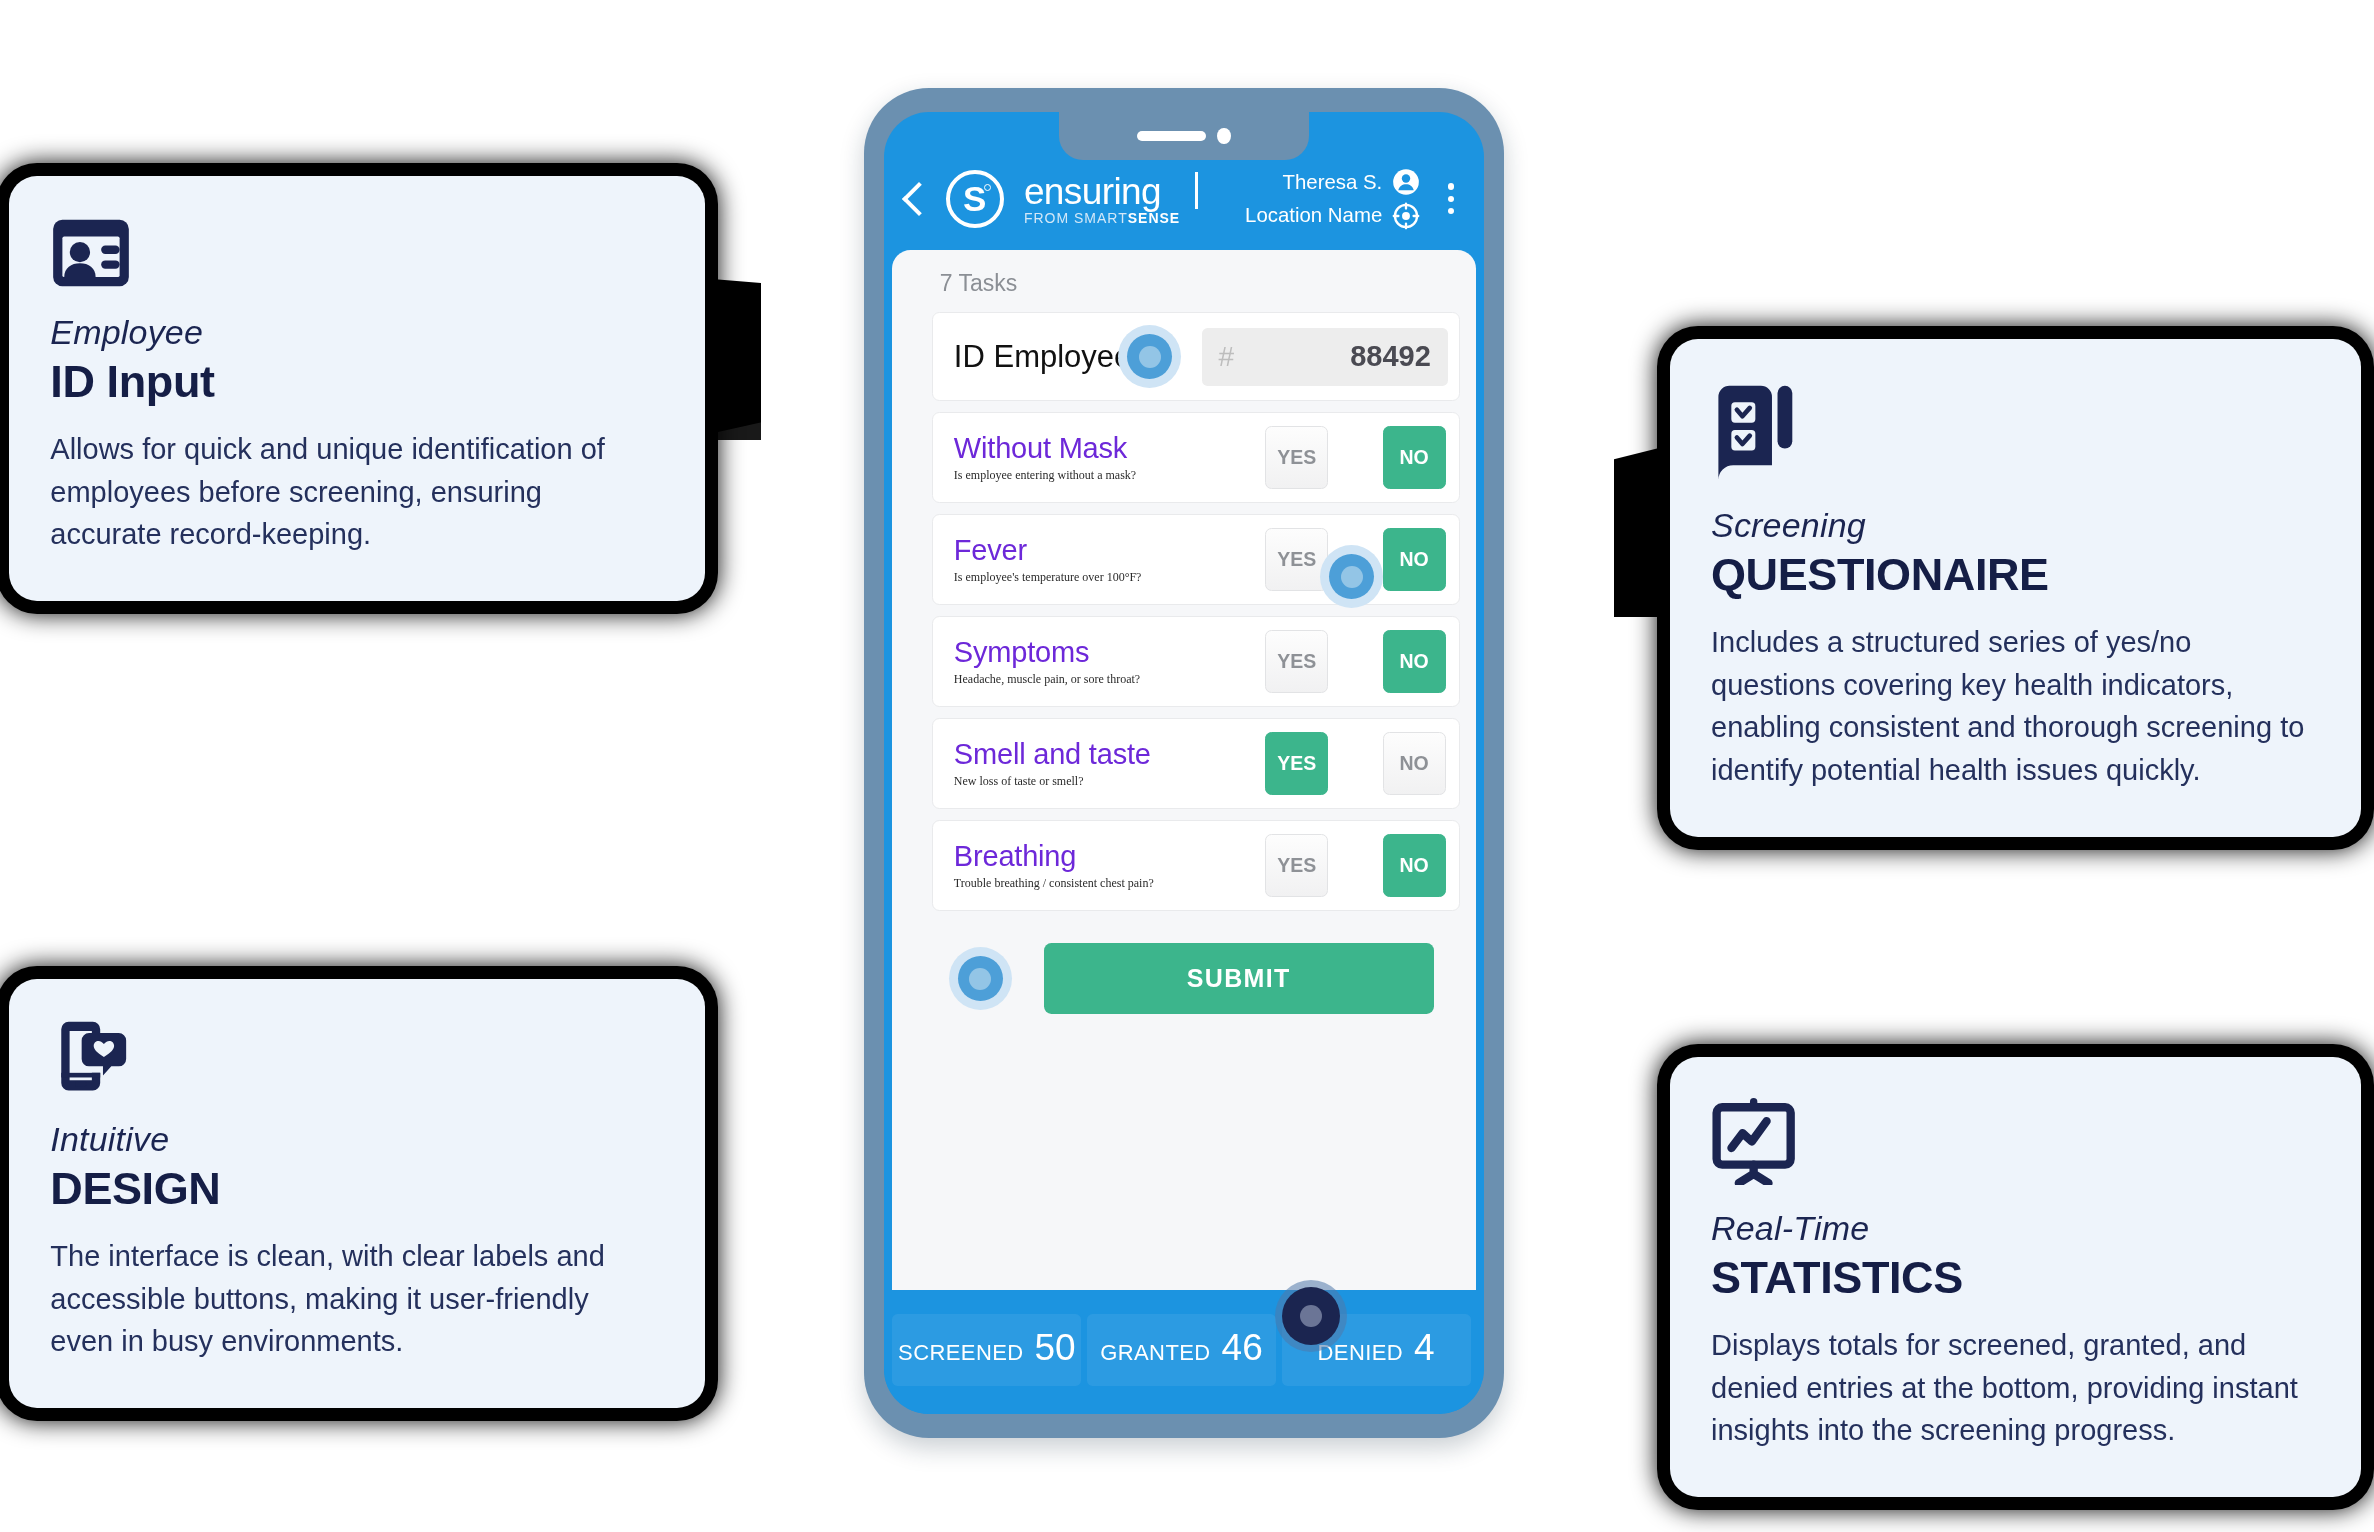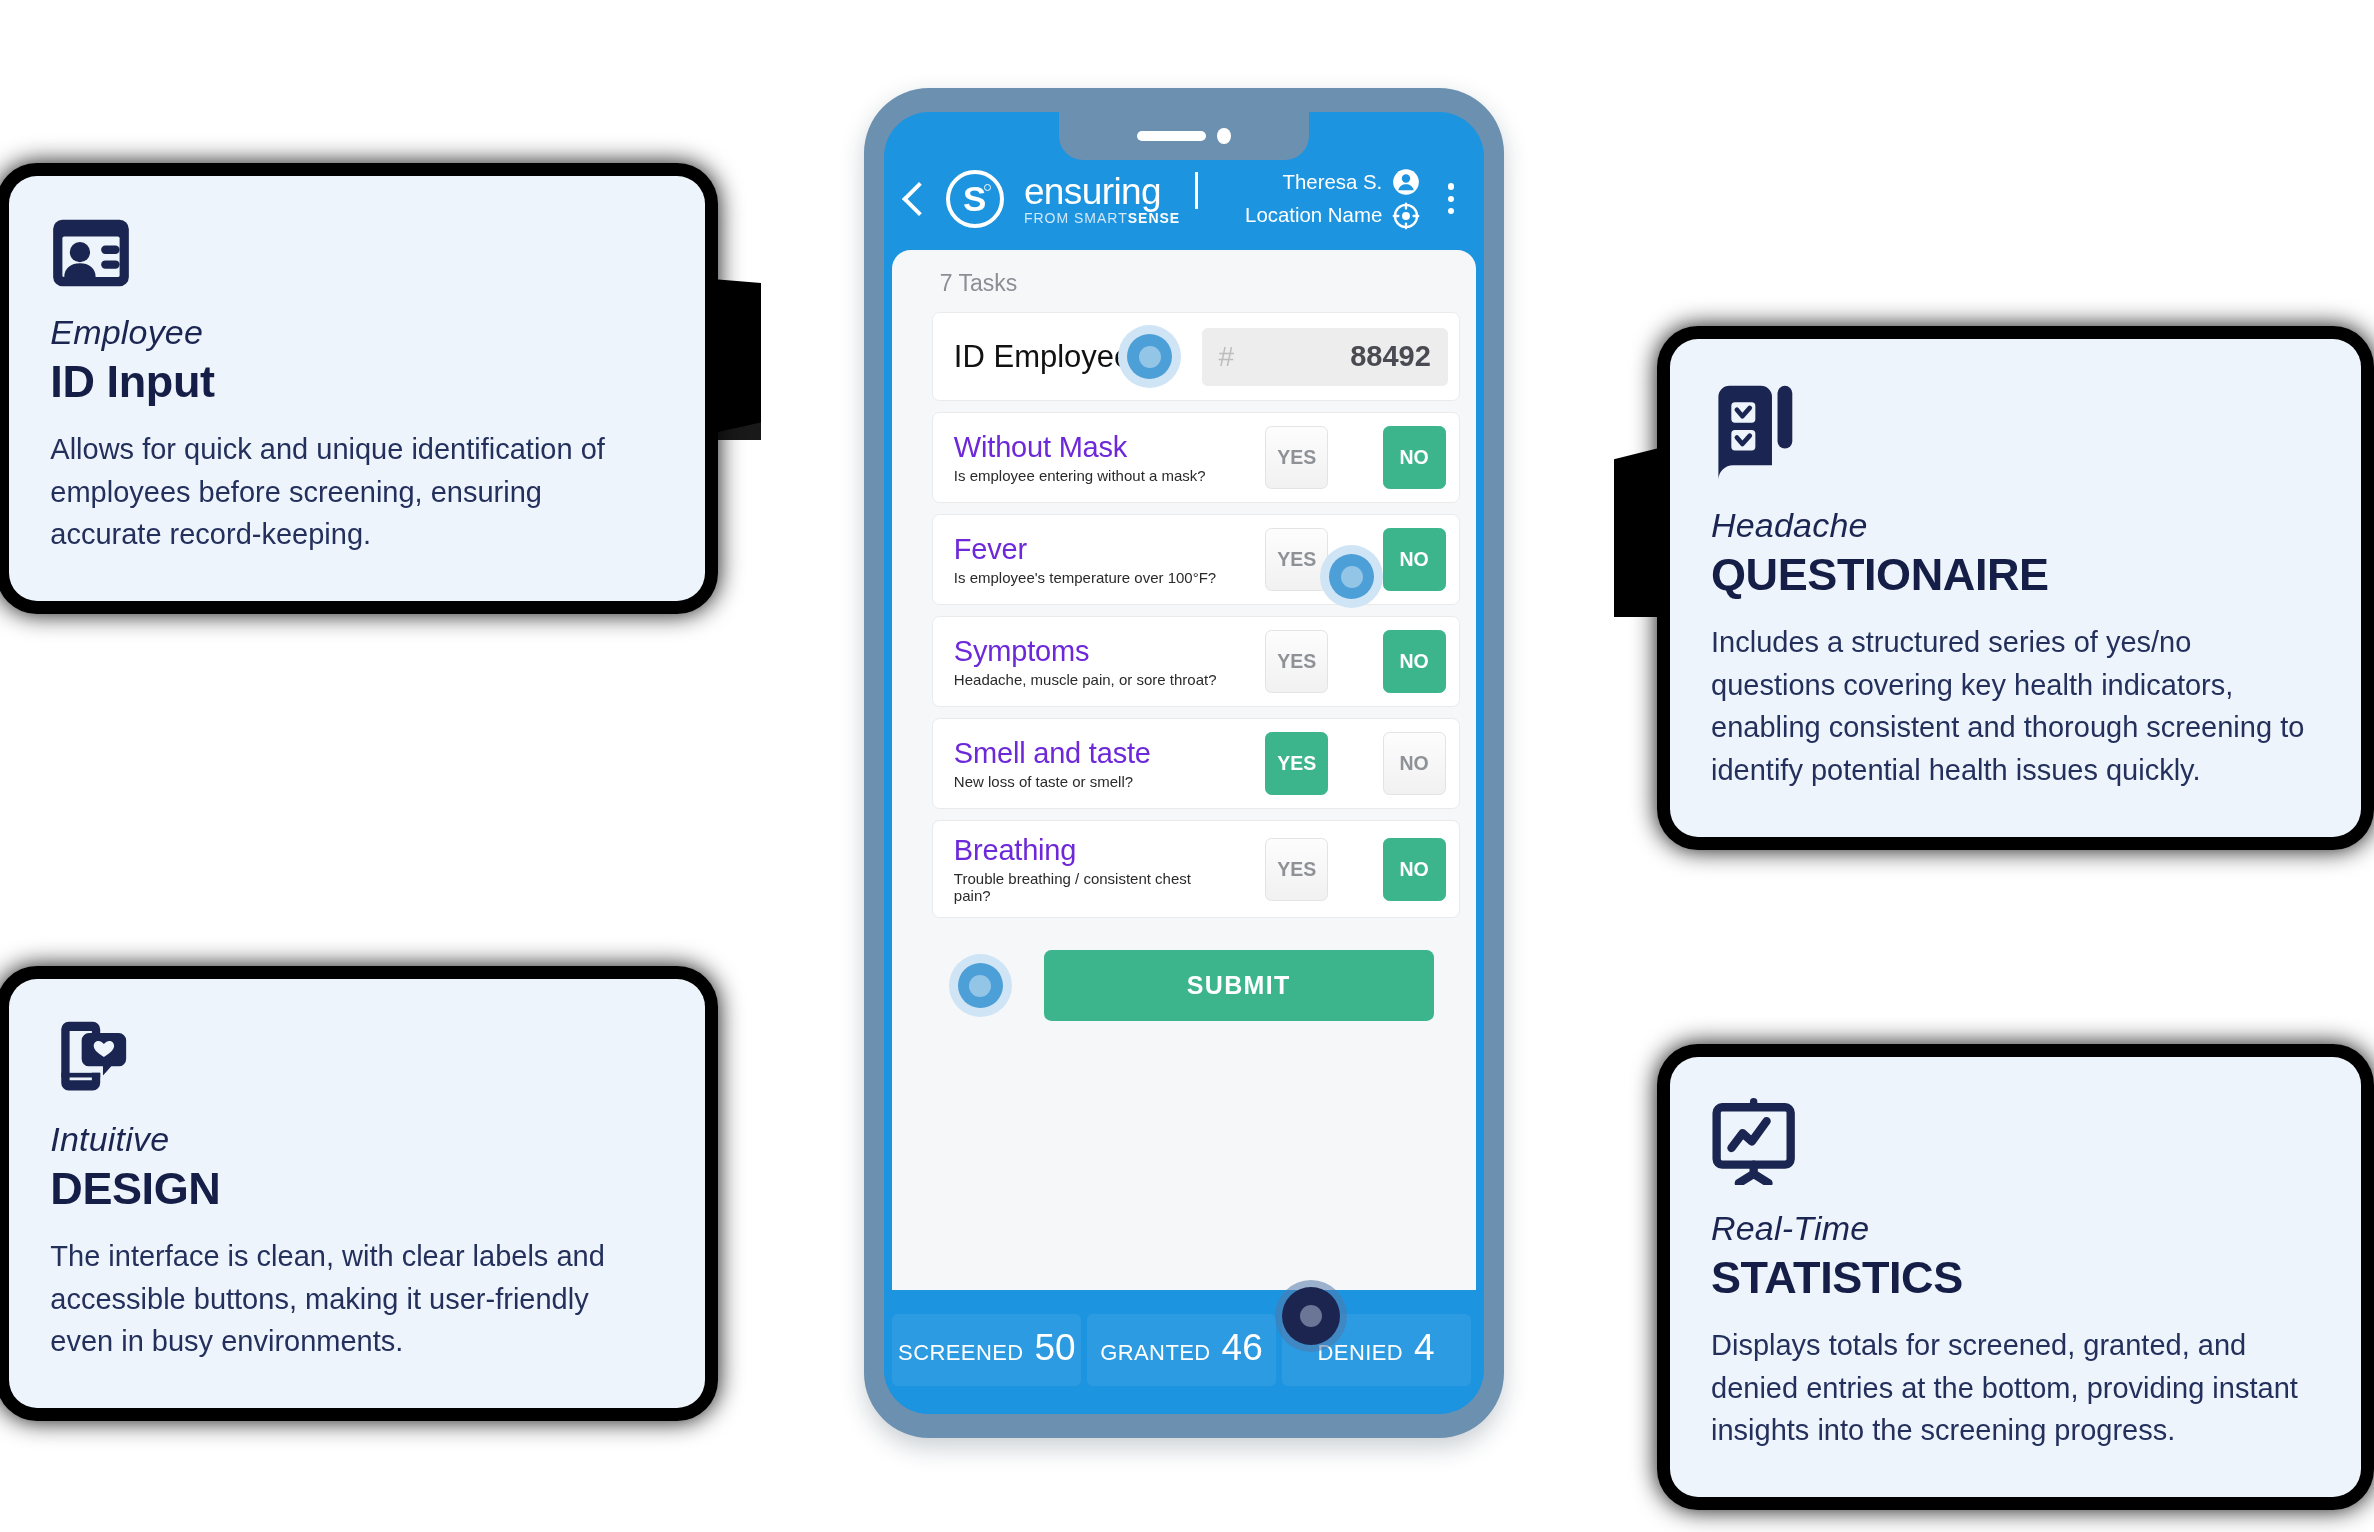--- a/index.html
+++ b/index.html
@@ -174,21 +174,21 @@
 
   .row {
     background:#fff; border:0.9px solid #e9eaec; border-radius:7.4px;
     display:flex; align-items:center;
     padding: 13px 13px 13px 20.4px;
     min-height: 89px;
   }
   .row-id { padding: 9.3px 11px 9.3px 20.4px; }
   .row-main { flex: 1 1 auto; min-width:0; }
   .row-title { font-size: 29px; color:#6d28d9; letter-spacing:-0.2px; }
-  .row-sub { font-size: 15px; color:#2a2a2a; margin-top:2.8px; }
+  .row-sub { font-size: 12px; color:#2a2a2a; margin-top:2.8px;font-family:Liberation Serif, serif; }
 
   .yn { display:flex; gap:7.4px; flex:0 0 auto; }
   .yn button {
     width: 63px; height: 63px; border-radius:6.5px; border:0.9px solid #e2e3e5;
     background: linear-gradient(#fdfdfd,#f1f1f2);
     color:#8e9196; font-size:19.5px; font-weight:600; cursor:pointer;
     font-family:"Liberation Sans", sans-serif;
     margin-left:47px;
   }
   .yn button.on {
@@ -300,21 +300,21 @@
     <div class="card-icon">
       <svg width="85" height="102" viewBox="0 0 92 110" fill="none">
         <path d="M8 18a12 12 0 0 1 12-12h34a12 12 0 0 1 12 12v74H24a16 16 0 0 0-16 16z" fill="#1b2551"></path>
         <rect x="22" y="24" width="26" height="22" rx="4" fill="#eef4fb"></rect>
         <rect x="22" y="54" width="26" height="22" rx="4" fill="#eef4fb"></rect>
         <path d="M28 32l6 7 8-9" stroke="#1b2551" stroke-width="5" fill="none" stroke-linecap="round" stroke-linejoin="round"></path>
         <path d="M28 62l6 7 8-9" stroke="#1b2551" stroke-width="5" fill="none" stroke-linecap="round" stroke-linejoin="round"></path>
         <rect x="72" y="6" width="16" height="68" rx="8" fill="#1b2551"></rect>
       </svg>
     </div>
-    <div class="card-eyebrow">Headache</div>
+    <div class="card-eyebrow">Screening</div>
     <div class="card-title">QUESTIONAIRE</div>
     <div class="card-body">Includes a structured series of yes/no questions covering key health indicators, enabling consistent and thorough screening to identify potential health issues quickly.</div>
   </div>
 
   <div class="card" id="card-stats">
     <div class="card-icon">
       <svg width="89" height="87" viewBox="0 0 96 94" fill="none">
         <rect x="42" y="0" width="8" height="12" rx="4" fill="#1b2551"></rect>
         <rect x="6" y="10" width="80" height="62" rx="6" stroke="#1b2551" stroke-width="9" fill="none"></rect>
         <path d="M22 54l12-16 10 9 16-22" stroke="#1b2551" stroke-width="9" fill="none" stroke-linecap="round" stroke-linejoin="round"></path>

